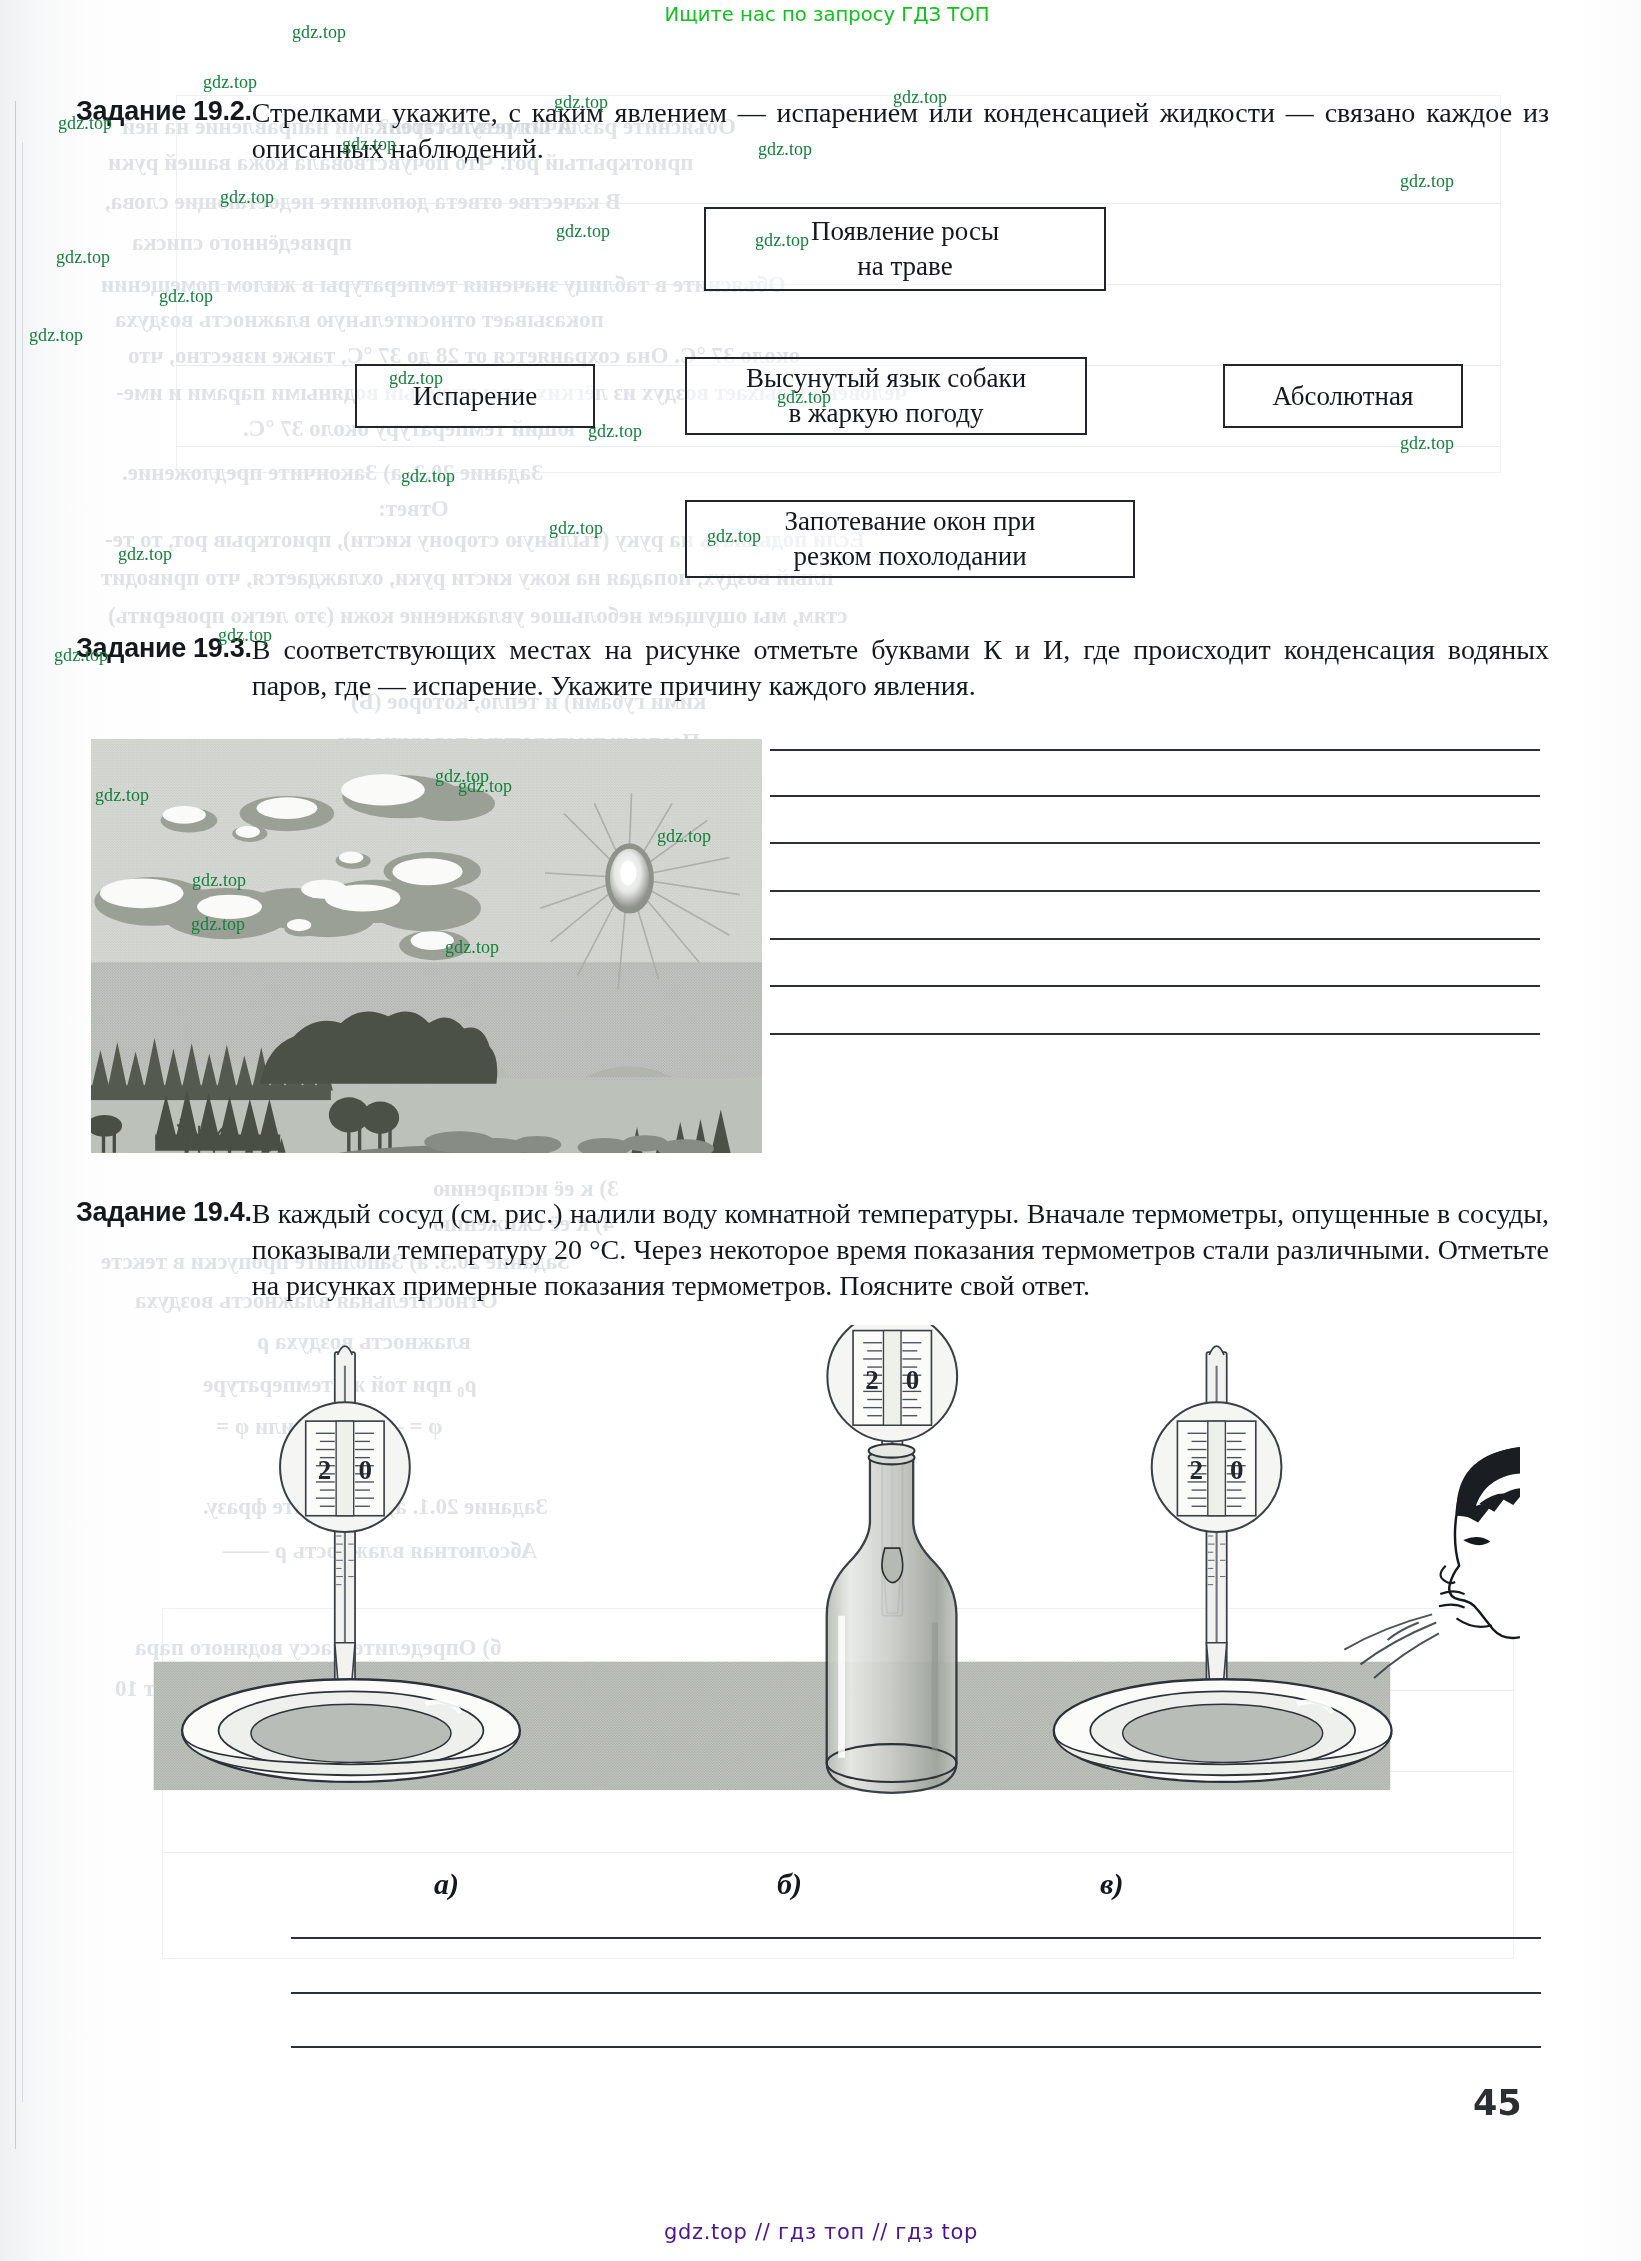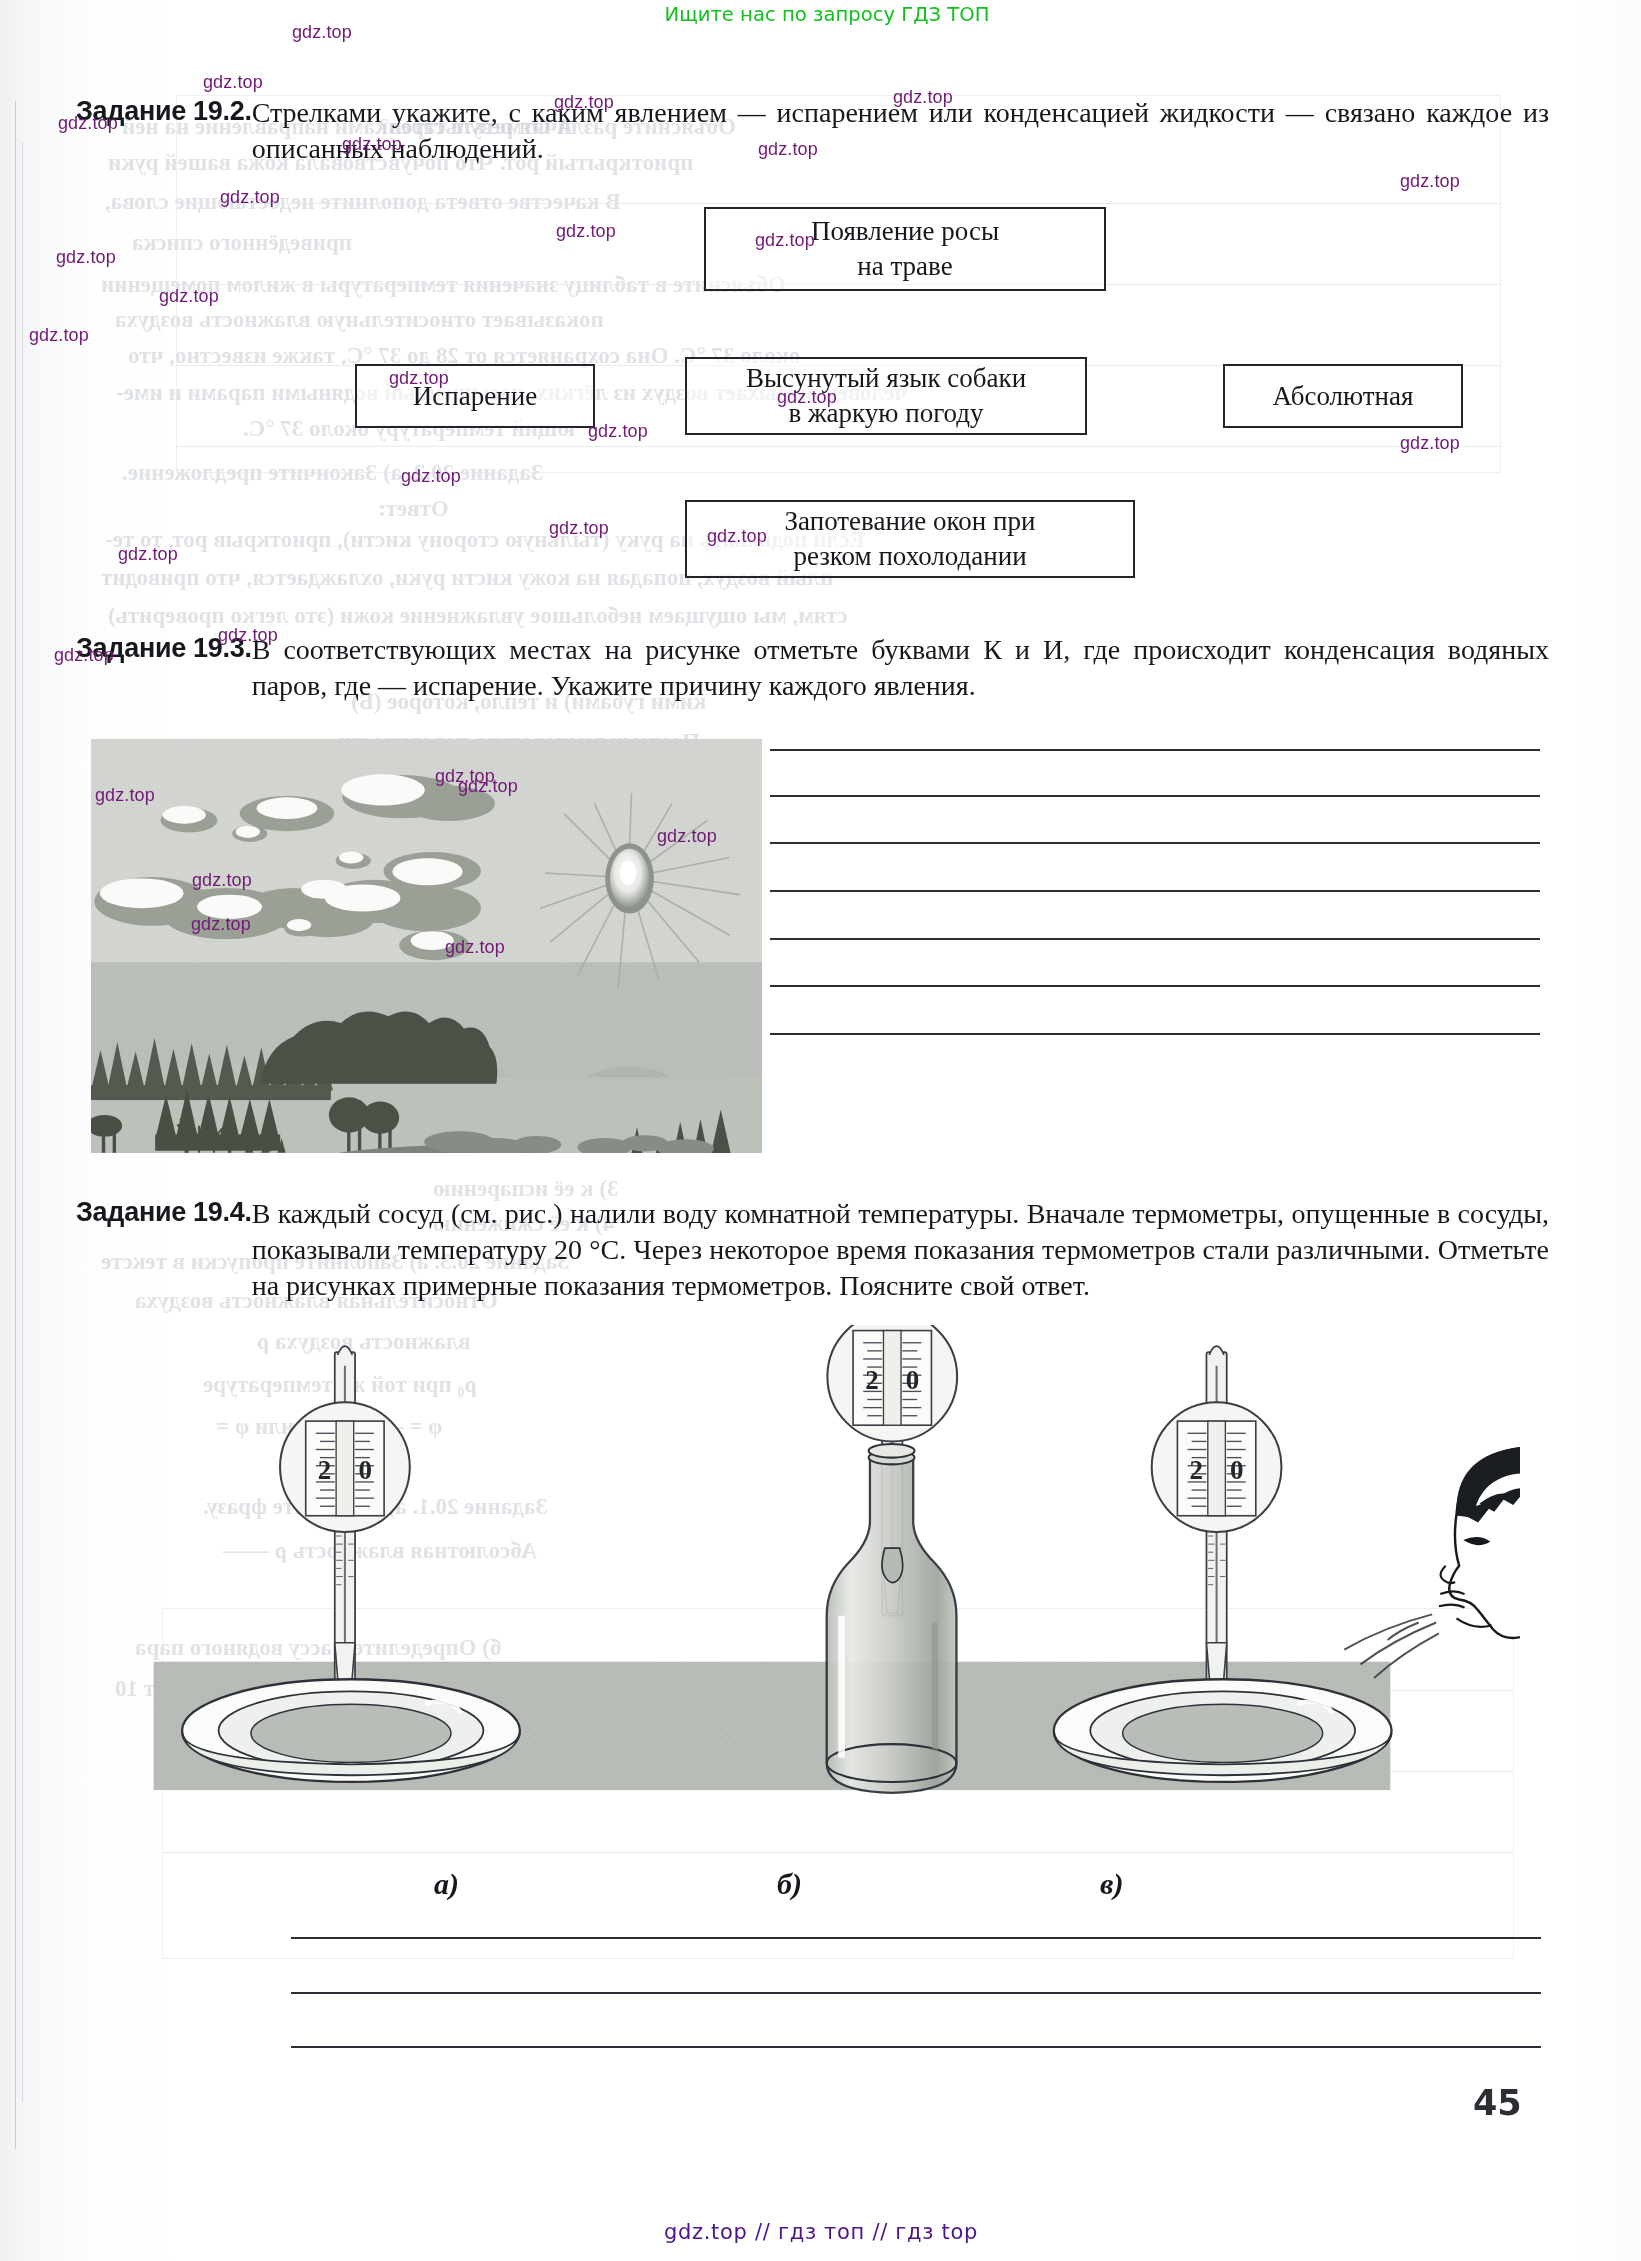--- a/index.html
+++ b/index.html
@@ -41,23 +41,23 @@
     opacity:.6;
     pointer-events:none;
   }
   .ghost-line {
     position:absolute; height:0.7px; background:#e3e7eb; opacity:.8; pointer-events:none;
   }
 
   
   .wm {
     position:absolute;
-    font-family:Liberation Sans, sans-serif;
+    font-family:Liberation Serif, serif;
     font-size:18px;
-    color:#701a75;
+    color:#15803d;
     letter-spacing:0.1px;
     white-space:nowrap;
     pointer-events:none;
   }
 
   
   #promo-top {
     position:absolute; top:3.4px; left:0; width:1642px; text-align:center;
     font-family:"DejaVu Sans", sans-serif;
     font-size:19.6px; color:#12c01e; font-weight:500;margin-left:6px;

